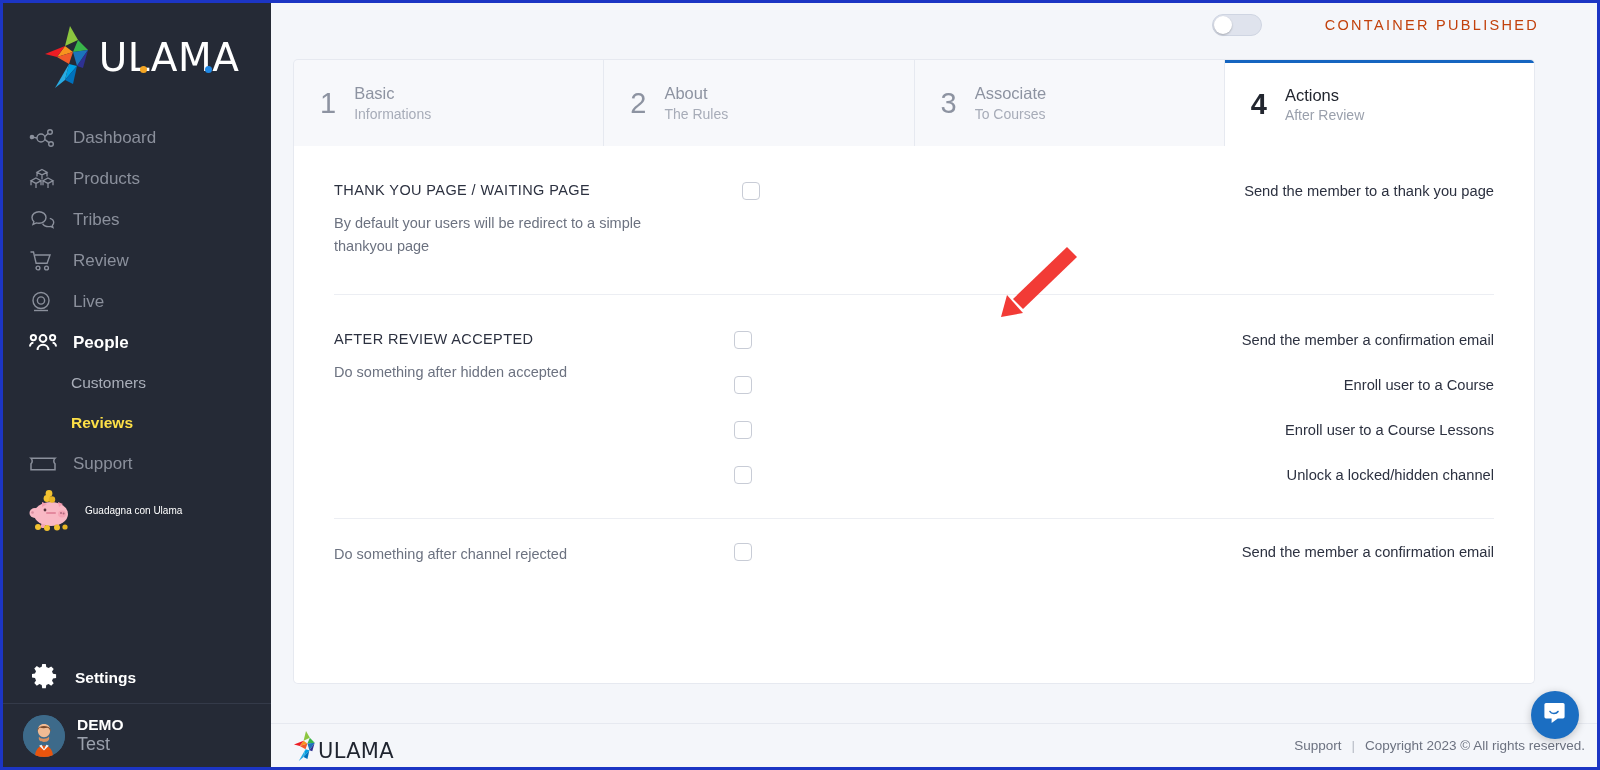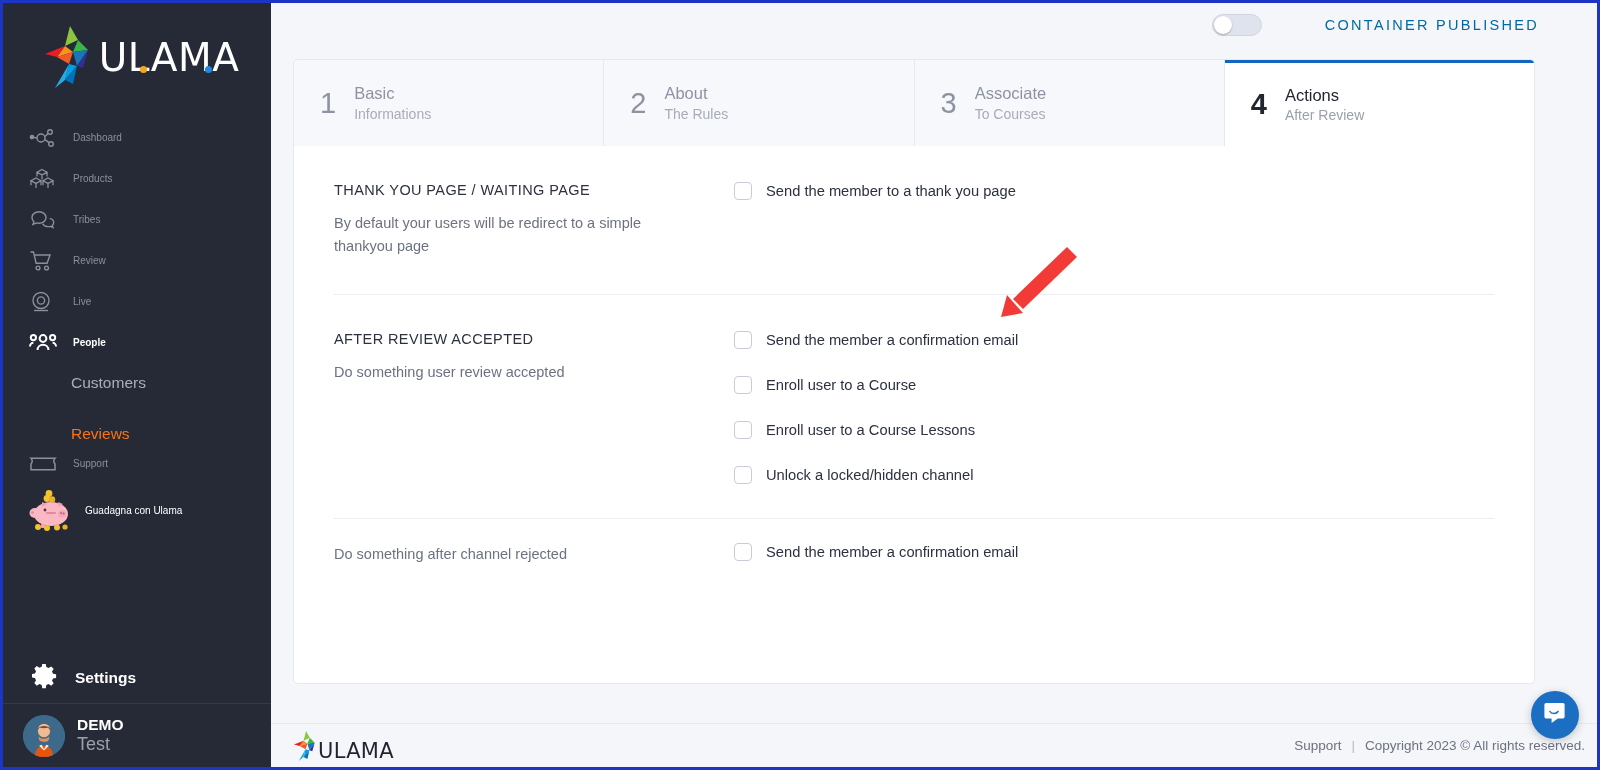--- a/index.html
+++ b/index.html
@@ -50,40 +50,40 @@
   .logo-dot.orange { background: #f5a623; left: 41px; }
   .logo-dot.blue   { background: #1e88e5; left: 106px; }
 
   .nav { margin-top: 6px; }
   .nav-item {
     display: flex;
     align-items: center;
     height: 41px;
     padding-left: 26px;
     color: #8b909c;
-    font-size: 10px;
+    font-size: 17px;
     cursor: pointer;
   }
   .nav-item .nico {
     width: 30px; height: 24px;
     flex: 0 0 30px;
     margin-right: 14px;
     display: flex; align-items: center; justify-content: flex-start;
   }
   .nav-item .nico svg { display: block; }
   .nav-item.active { color: #ffffff; font-weight: bold; }
   .nav-sub {
     display: flex; align-items: center;
     height: 40px;
     padding-left: 68px;
     font-size: 15.5px;
     color: #a9aeb9;
     cursor: pointer;
   }
-  .nav-sub.active { color: #f97316; font-weight: normal; align-items: flex-end; }
+  .nav-sub.active { color: #fde047; font-weight: bold; }
 
   .promo {
     display: flex; align-items: center;
     height: 52px; padding-left: 22px;
     cursor: pointer;
   }
   .promo .pig { width: 50px; height: 42px; flex: 0 0 50px; margin-right: 10px; }
   .promo .plabel { font-size: 10px; font-weight: normal; color: #ffffff; }
 
   .sb-spacer { flex: 1 1 auto; }
@@ -145,21 +145,21 @@
   }
   .toggle .knob {
     position: absolute; left: 1px; top: 1px;
     width: 18px; height: 18px; border-radius: 50%;
     background: #ffffff;
     box-shadow: 0 1px 2px rgba(0,0,0,.25);
   }
   .published-label {
     font-size: 14.5px;
     letter-spacing: 2.3px;
-    color: #0369a1;
+    color: #c2410c;
     font-weight: 400;
     margin-left: 45px;
   }
 
   .content-scroll {
     flex: 1 1 auto;
     padding: 12px 62px 0 22px;
     overflow: hidden;
   }
 
@@ -228,33 +228,34 @@
     color: #6c7280;
     line-height: 1.6;
     max-width: 345px;
   }
   .sec-right { flex: 1 1 auto; }
   .check-row {
     display: flex;
     align-items: center;
     margin-bottom: 27px;
     cursor: pointer;
+    justify-content: space-between;
   }
   .check-row:last-child { margin-bottom: 0; }
   .cbox {
     width: 18px; height: 18px;
     border: 1px solid #c8ccd6;
     border-radius: 4px;
     background: #fff;
     flex: 0 0 18px;
     margin-right: 14px;
   }
   .clabel { font-size: 14.7px; color: #2c3140; }
 
-  .sec-thankyou  { padding-top: 6px; padding-bottom: 36px; }
+  .sec-thankyou  { padding-top: 6px; padding-bottom: 36px; gap: 8px; }
   .sec-accepted  { padding-top: 36px; padding-bottom: 34px; }
   .sec-reject    { padding-top: 24px; }
 
   
   .footer {
     flex: 0 0 44px;
     height: 44px;
     border-top: 1px solid #e6e9f0;
     background: #f4f6fa;
     display: flex;
@@ -519,21 +520,21 @@
             <label class="check-row">
               <span class="cbox"></span>
               <span class="clabel">Send the member to a thank you page</span>
             </label>
           </div>
         </div>
 
         <div class="section sec-accepted">
           <div class="sec-left">
             <div class="sec-title">AFTER REVIEW ACCEPTED</div>
-            <div class="sec-desc">Do something user review accepted</div>
+            <div class="sec-desc">Do something after hidden accepted</div>
           </div>
           <div class="sec-right">
             <label class="check-row">
               <span class="cbox"></span>
               <span class="clabel">Send the member a confirmation email</span>
             </label>
             <label class="check-row">
               <span class="cbox"></span>
               <span class="clabel">Enroll user to a Course</span>
             </label>

